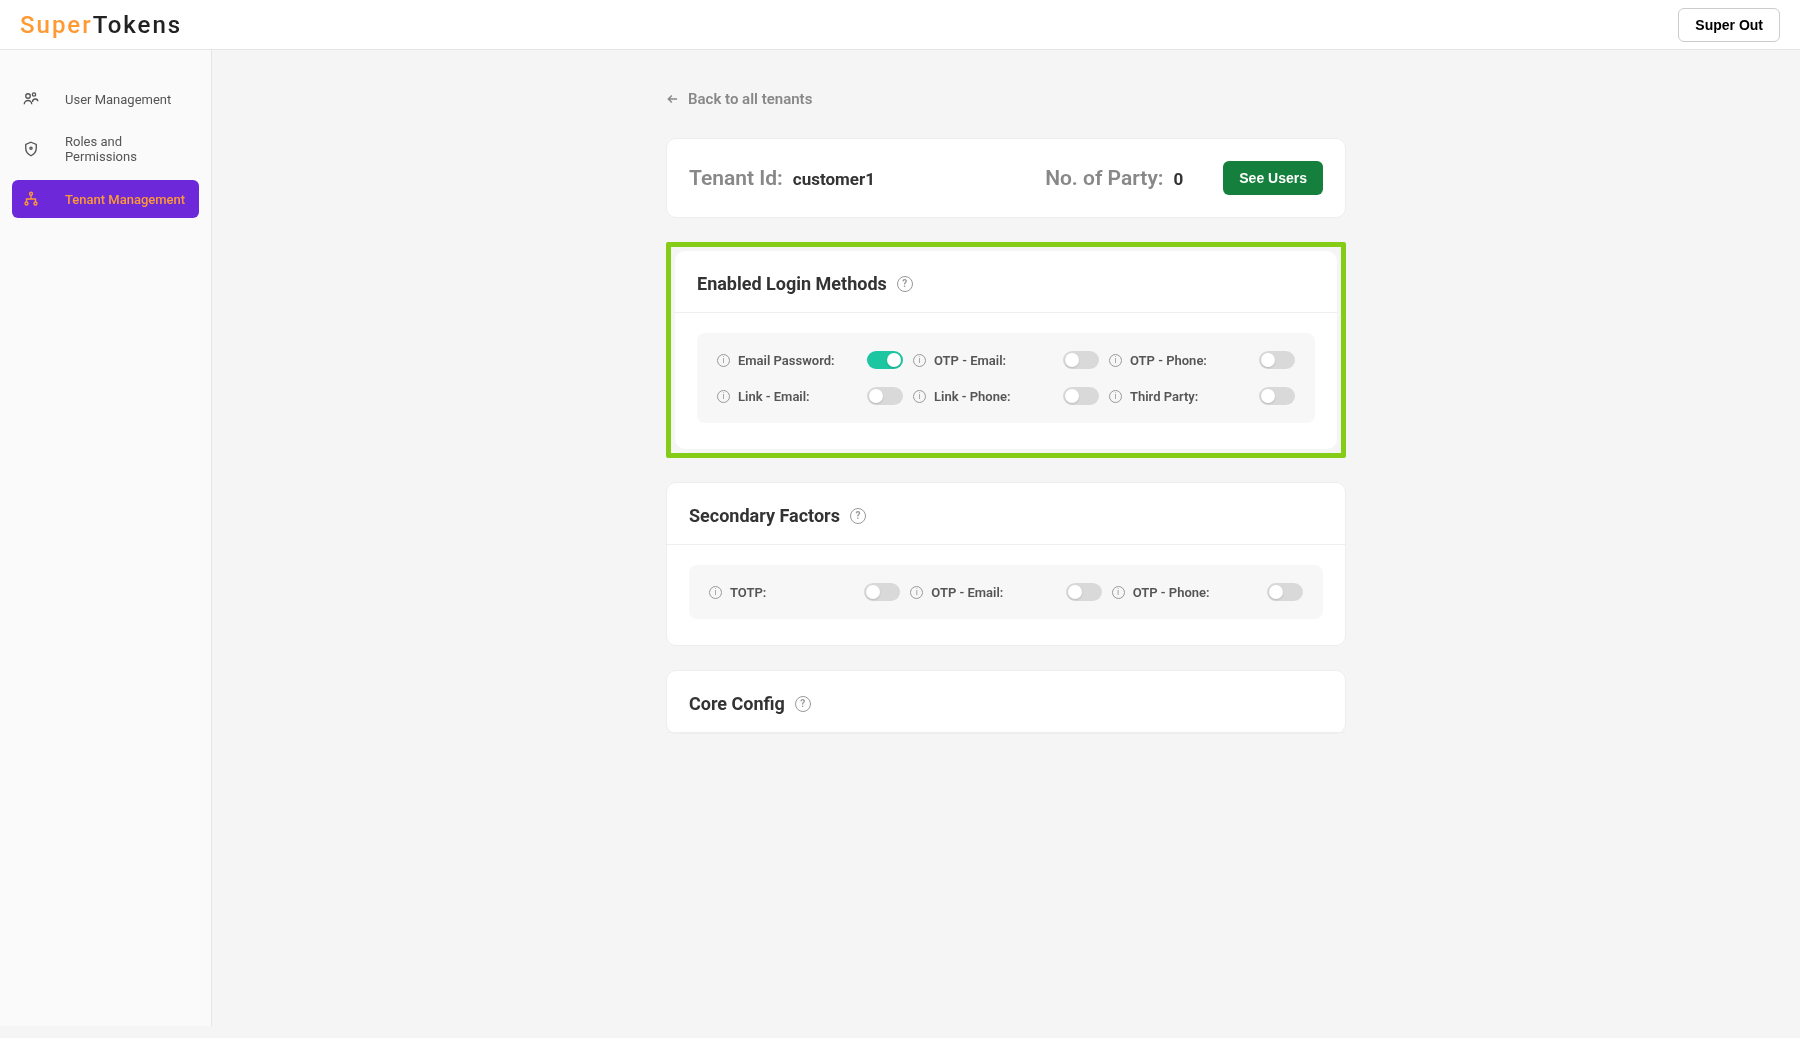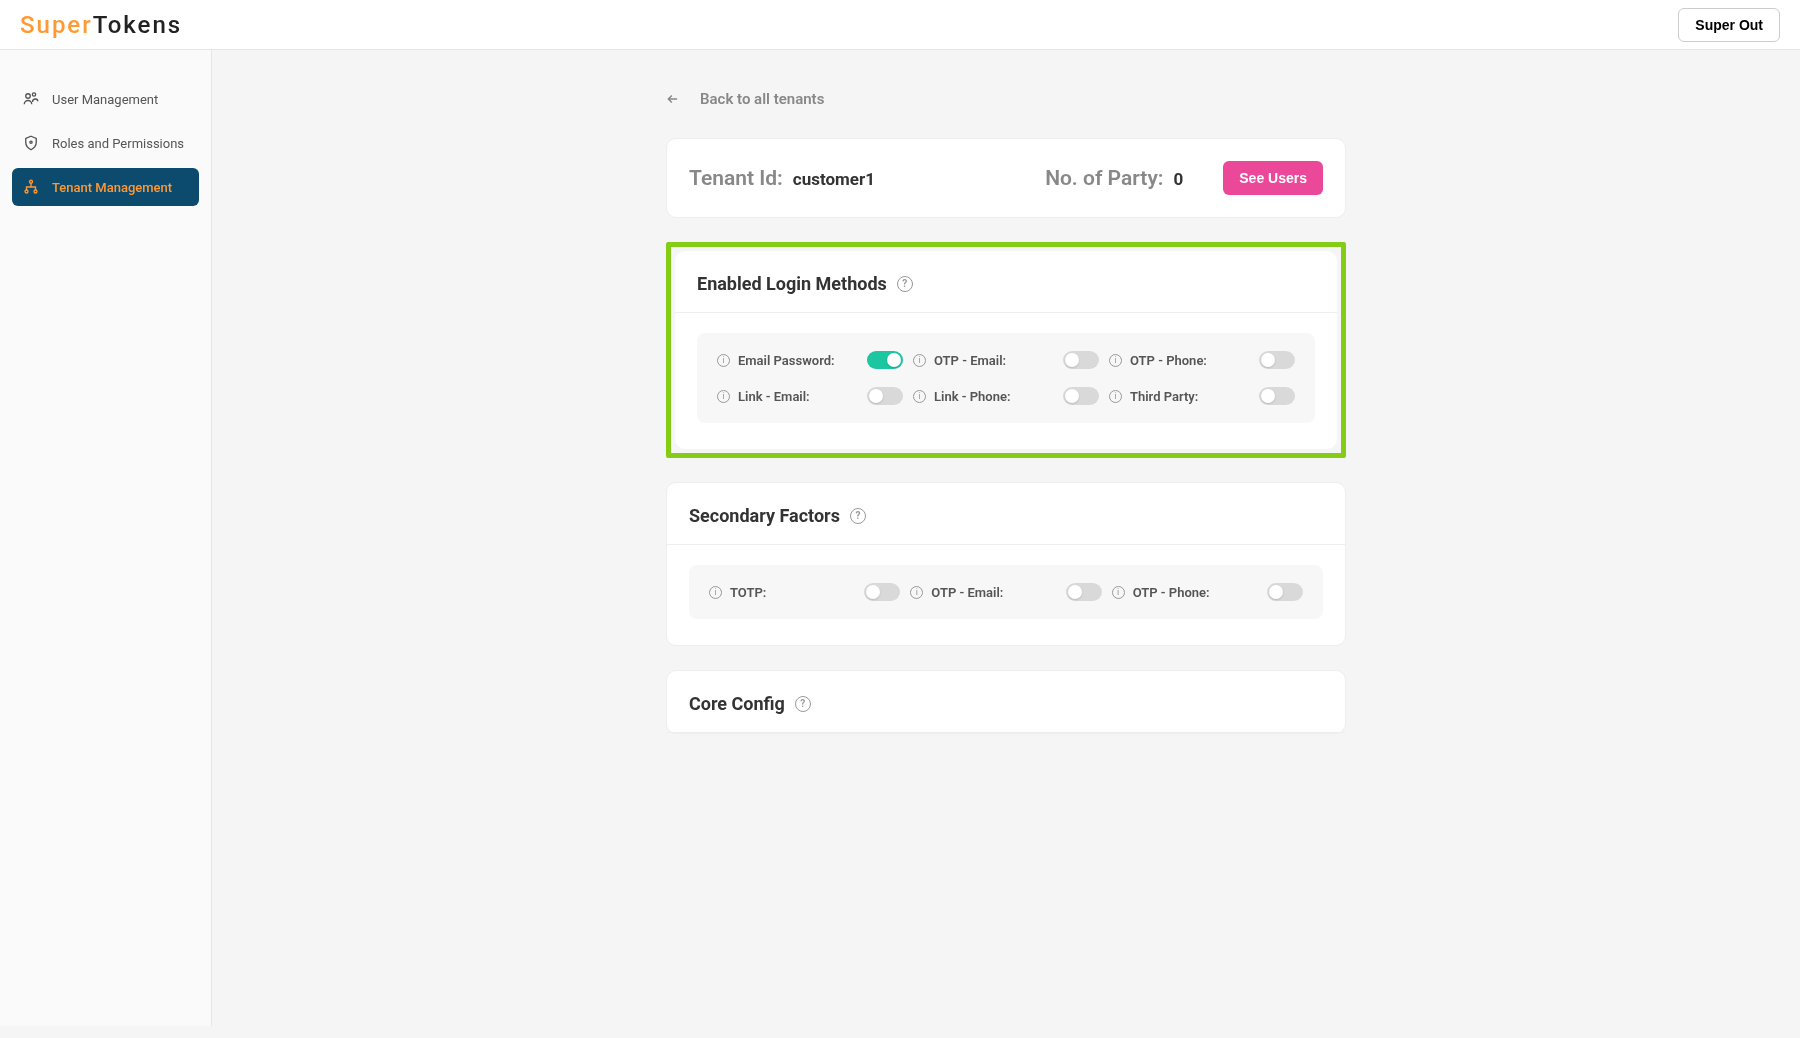--- a/index.html
+++ b/index.html
@@ -36,49 +36,49 @@
     .layout { display: flex; min-height: calc(100vh - 62px); }
     .sidebar {
       width: 212px;
       background: #fafafa;
       border-right: 1px solid #e5e5e5;
       padding: 30px 12px;
     }
     .sidebar-item {
       display: flex;
       align-items: center;
-      gap: 12px;
+      gap: 25px;
       padding: 10px 10px;
       border-radius: 6px;
       font-size: 13px;
       color: #555;
       cursor: pointer;
       margin-bottom: 6px;
     }
     .sidebar-item.active {
-      background: #0c4a6e;
+      background: #6d28d9;
       color: #ff9933;
       font-weight: 500;
     }
     .sidebar-item svg { width: 18px; height: 18px; flex-shrink: 0; }
     .main {
       flex: 1;
       padding: 40px 20px;
       display: flex;
       flex-direction: column;
       align-items: center;
     }
     .content-wrap {
       width: 100%;
       max-width: 680px;
     }
     .back-link {
       display: flex;
       align-items: center;
-      gap: 20px;
+      gap: 8px;
       color: #888;
       font-size: 15px;
       font-weight: 600;
       cursor: pointer;
       margin-bottom: 30px;
     }
     .card {
       background: #fff;
       border-radius: 10px;
       border: 1px solid #eee;
@@ -87,21 +87,21 @@
     .tenant-header {
       display: flex;
       align-items: center;
       padding: 22px 22px;
       gap: 40px;
     }
     .tenant-header .label { color: #888; font-size: 21px; font-weight: 600; margin-right: 6px;}
     .tenant-header .value { color: #333; font-size: 17px; font-weight: 700; }
     .tenant-header .spacer { flex: 1; }
     .see-users-btn {
-      background: #ec4899;
+      background: #15803d;
       color: #fff;
       border: none;
       border-radius: 6px;
       padding: 9px 16px;
       font-size: 14px;
       font-weight: 600;
       cursor: pointer;
     }
     .login-methods-card { position: relative; }
     .red-outline {

